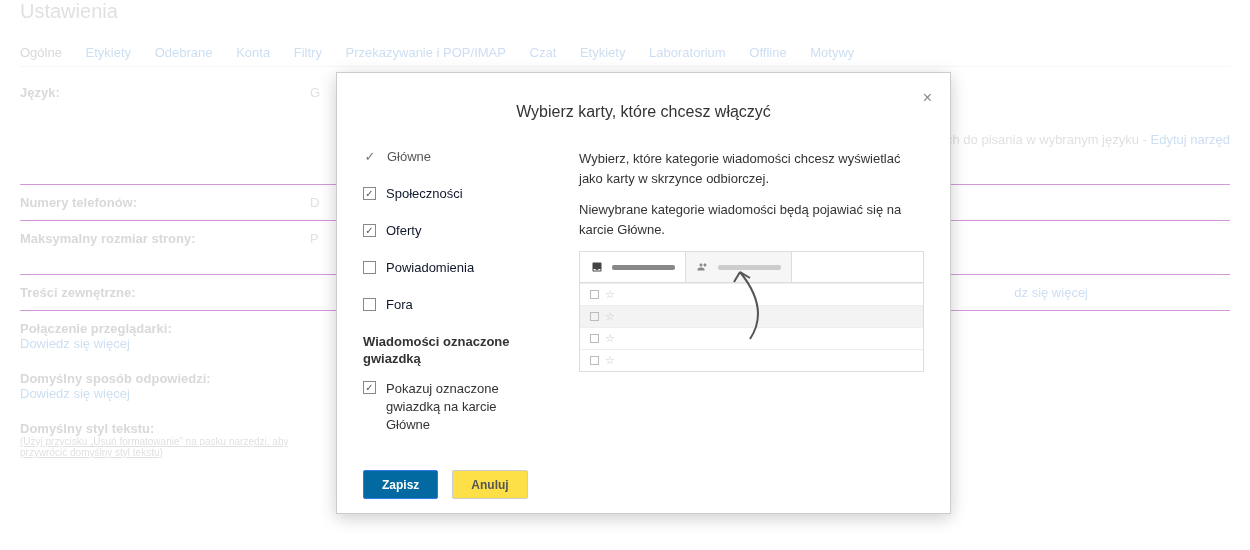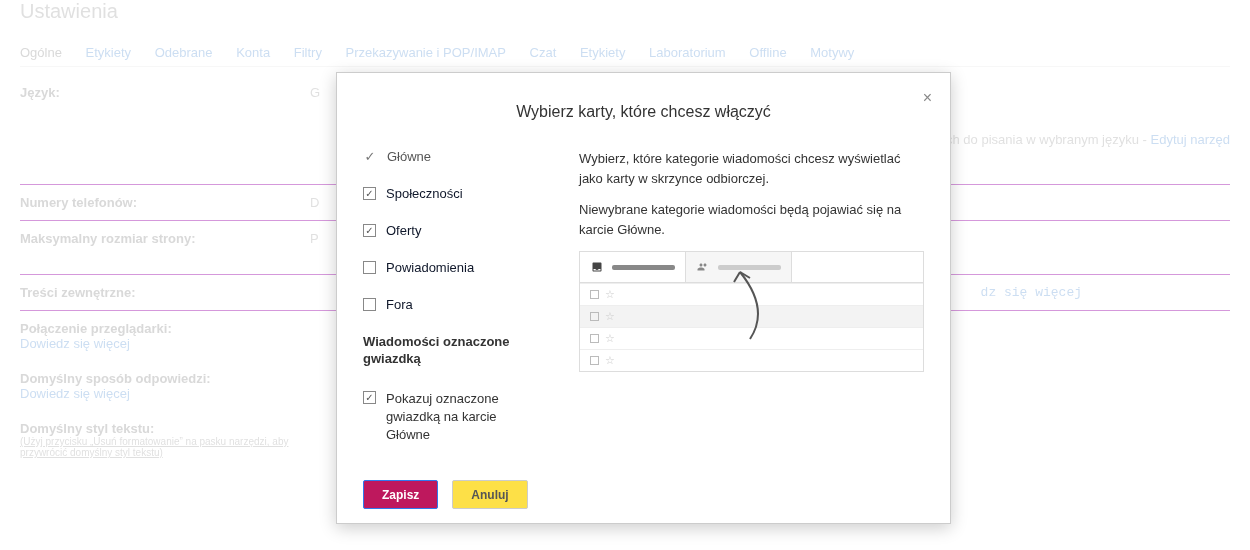--- a/index.html
+++ b/index.html
@@ -27,21 +27,21 @@
   .modal-columns { display: flex; gap: 36px; }
   .col-left { width: 180px; }
   .col-right { flex: 1; }
 
   .check-item { display: flex; align-items: center; margin-bottom: 22px; color: #0f172a; font-size: 13px; }
   .check-item.locked { color: #555; }
   .check-glyph { width: 14px; height: 14px; margin-right: 10px; display: inline-flex; align-items: center; justify-content: center; font-size: 13px; color: #777; }
   .check-box { width: 13px; height: 13px; border: 1px solid #888; margin-right: 10px; display: inline-flex; align-items: center; justify-content: center; font-size: 10px; color: #555; }
   .check-box.checked::before { content: "✓"; }
 
-  .section-header { font-weight: bold; color: #333; font-size: 13px; margin-top: 12px; margin-bottom: 22px; line-height: 1.3; }
+  .section-header { font-weight: bold; color: #333; font-size: 13px; margin-top: 12px; margin-bottom: 12px; line-height: 1.3; }
   .starred-check { display: flex; align-items: flex-start; margin-bottom: 18px; }
   .starred-check .check-box { margin-top: 1px; flex-shrink: 0; }
   .starred-check .lbl { color: #333; line-height: 1.4; }
 
   .desc { color: #333; font-size: 13px; line-height: 1.5; margin-bottom: 12px; }
 
   .preview { border: 1px solid #ddd; margin-top: 6px; position: relative; }
   .preview-tabs { display: flex; border-bottom: 1px solid #ddd; }
   .preview-tab { width: 106px; height: 30px; display: flex; align-items: center; padding: 0 10px; gap: 8px; border-right: 1px solid #ddd; }
   .preview-tab .ico { width: 14px; height: 12px; display: inline-block; }
@@ -49,21 +49,21 @@
   .preview-tab.inactive { background: #f6f6f6; }
   .preview-tab.inactive .bar { background: #ccc; }
   .preview-row { height: 22px; display: flex; align-items: center; padding: 0 10px; gap: 6px; border-top: 1px solid #eee; }
   .preview-row.alt { background: #f3f3f3; }
   .preview-row .sq { width: 9px; height: 9px; border: 1px solid #bbb; }
   .preview-row .st { color: #ccc; font-size: 11px; }
   .arrow-svg { position: absolute; top: 2px; left: 130px; width: 80px; height: 90px; pointer-events: none; }
 
   .modal-footer { display: flex; gap: 14px; margin-top: 18px; }
   .btn { height: 29px; padding: 0 18px; font-size: 12px; font-weight: bold; border: 1px solid #ccc; background: #fde047; color: #555; cursor: pointer; border-radius: 2px; }
-  .btn.primary { background: #be185d; border-color: #3079ed; color: #fff; }
+  .btn.primary { background: #0369a1; border-color: #3079ed; color: #fff; }
 </style>
 </head>
 <body>
 
 <div class="settings-page">
   <h1 class="page-title">Ustawienia</h1>
   <div class="tabs">
     <span class="active">Ogólne</span>
     <span>Etykiety</span>
     <span>Odebrane</span>
@@ -93,21 +93,21 @@
   </div>
 
   <div class="setting-row" style="height:54px;">
     <div class="setting-label">Maksymalny rozmiar strony:</div>
     <div class="setting-value">P</div>
   </div>
 
   <div class="setting-row">
     <div class="setting-label">Treści zewnętrzne:</div>
     <div class="setting-value">
-      <span style="position:absolute; right:168px;font-family:Liberation Mono, monospace;" class="link">dz się więcej</span>
+      <span style="position:absolute; right:162px;" class="link">dz się więcej</span>
     </div>
   </div>
 
   <div class="setting-row" style="border-bottom:none;">
     <div class="setting-label">
       <span>Połączenie przeglądarki:</span>
       <span class="sub">Dowiedz się więcej</span>
     </div>
   </div>
 

